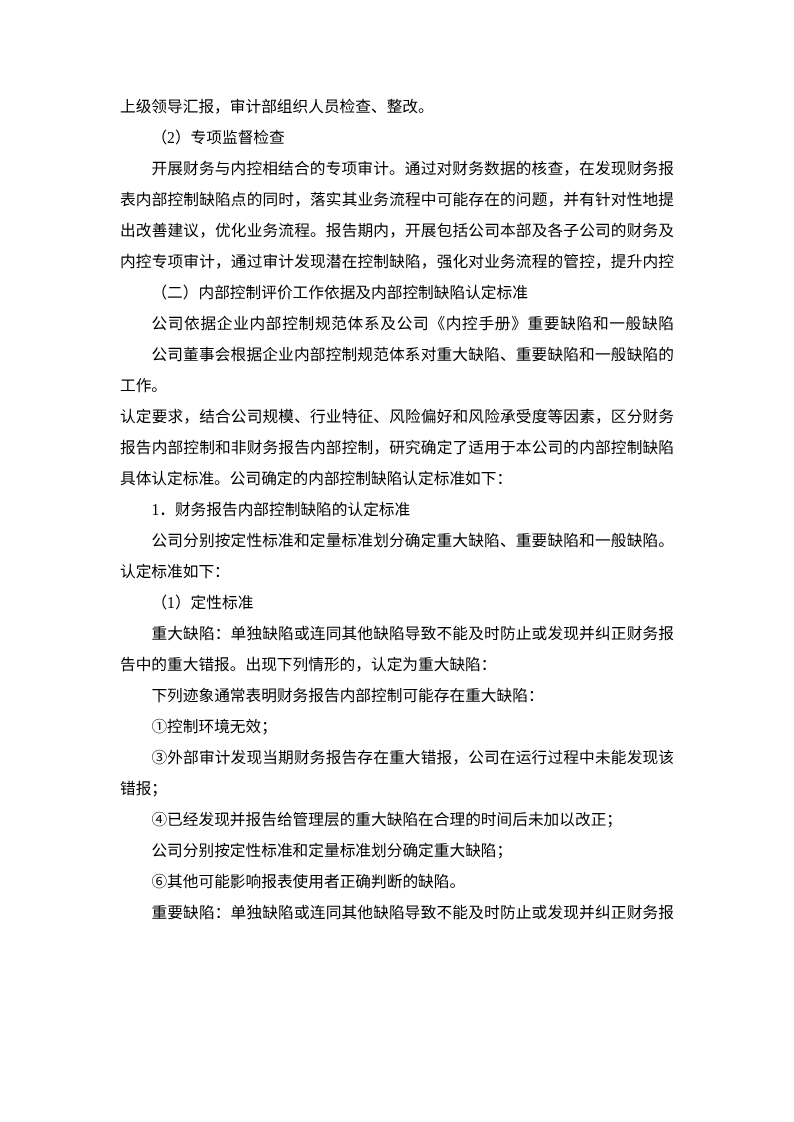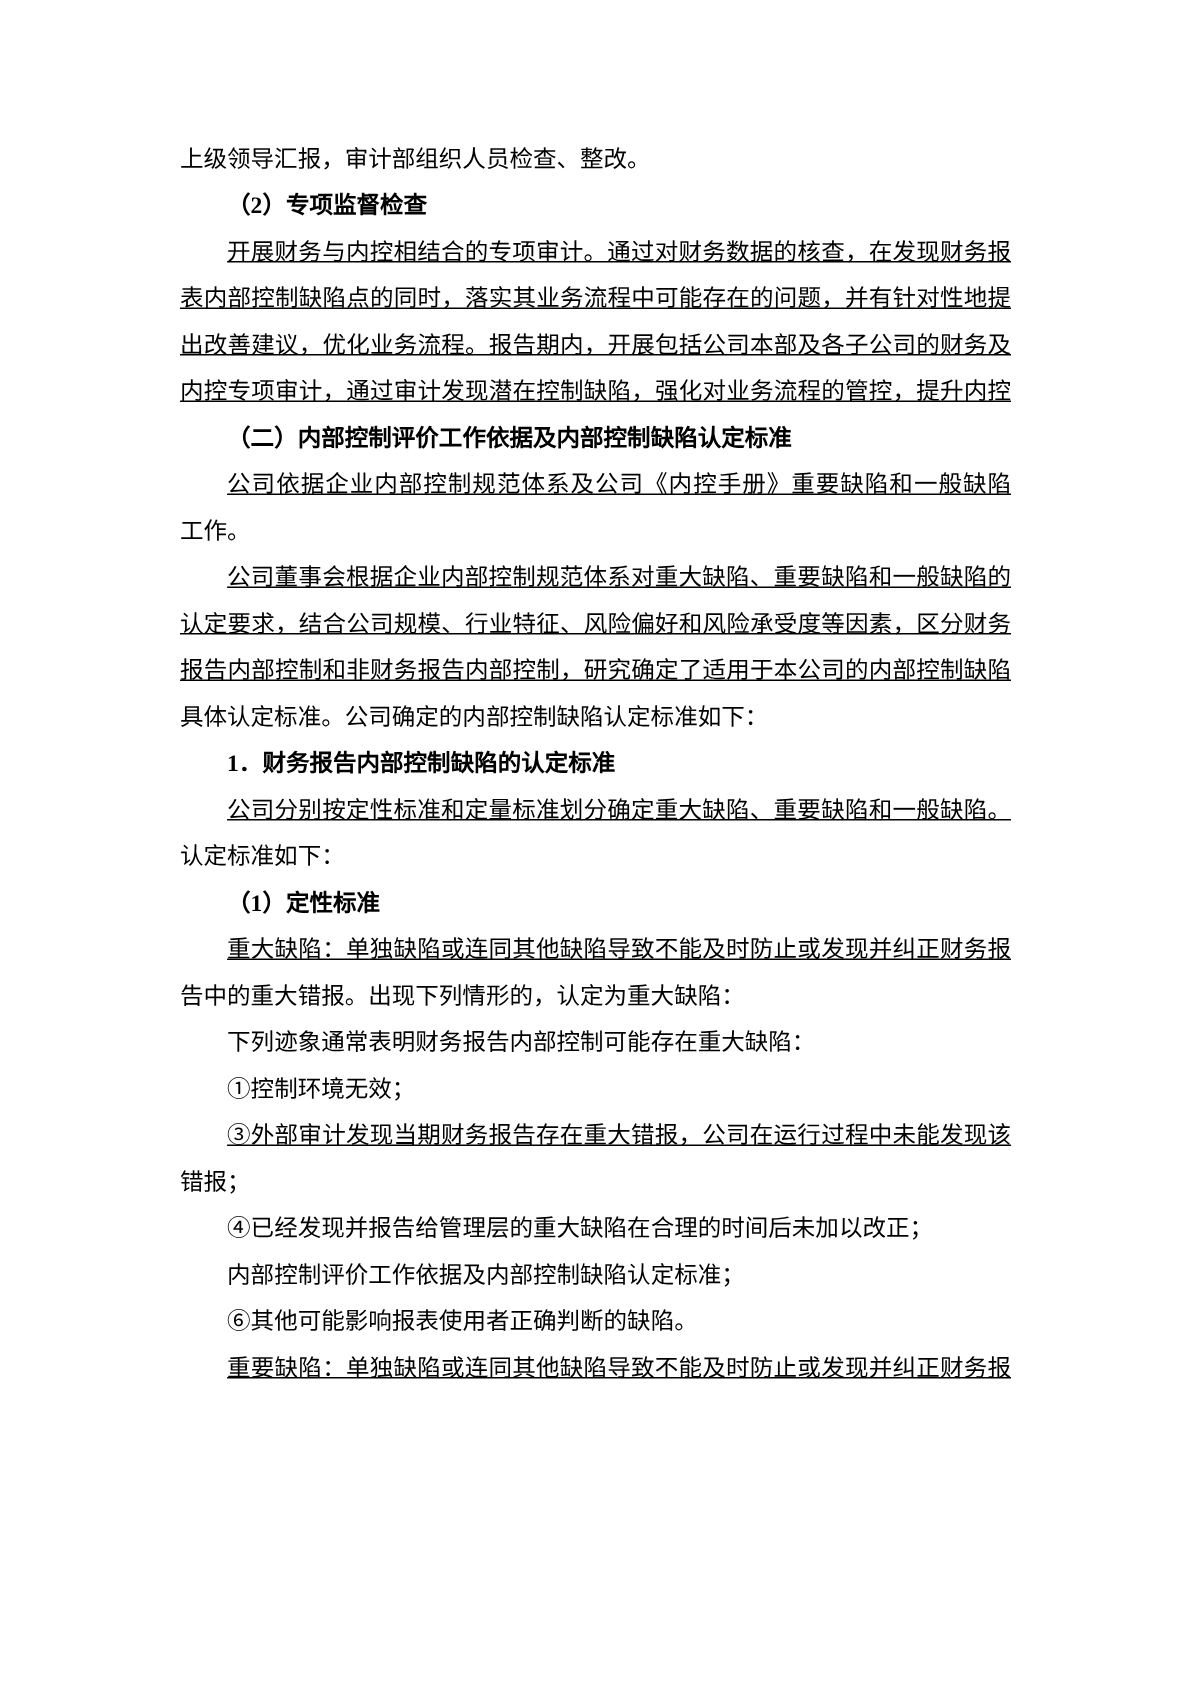--- a/index.html
+++ b/index.html
@@ -29,56 +29,55 @@
     line-height: 31px;
     height: 31px;
     text-align: left;
     color: #000000;
     letter-spacing: 0;
   }
   .indent {
     text-indent: 2em;
   }
   .bold {
-    font-weight: bold;
+    font-weight: normal;
   }
   
   .fill {
     text-align: justify;
     text-align-last: justify;
     text-justify: inter-character;
-    text-decoration: underline;
   }
 </style>
 </head>
 <body>
 
 <div class="page">
   <div class="doc-content">
     <div class="line">上级领导汇报，审计部组织人员检查、整改。</div>
     <div class="line indent bold">（2）专项监督检查</div>
     <div class="line indent fill">开展财务与内控相结合的专项审计。通过对财务数据的核查，在发现财务报</div>
     <div class="line fill">表内部控制缺陷点的同时，落实其业务流程中可能存在的问题，并有针对性地提</div>
     <div class="line fill">出改善建议，优化业务流程。报告期内，开展包括公司本部及各子公司的财务及</div>
     <div class="line fill">内控专项审计，通过审计发现潜在控制缺陷，强化对业务流程的管控，提升内控</div>
     <div class="line indent bold">（二）内部控制评价工作依据及内部控制缺陷认定标准</div>
     <div class="line indent fill">公司依据企业内部控制规范体系及公司《内控手册》重要缺陷和一般缺陷</div>
+    <div class="line indent fill">公司董事会根据企业内部控制规范体系对重大缺陷、重要缺陷和一般缺陷的</div>
     <div class="line">工作。</div>
-    <div class="line indent fill">公司董事会根据企业内部控制规范体系对重大缺陷、重要缺陷和一般缺陷的</div>
     <div class="line fill">认定要求，结合公司规模、行业特征、风险偏好和风险承受度等因素，区分财务</div>
     <div class="line fill">报告内部控制和非财务报告内部控制，研究确定了适用于本公司的内部控制缺陷</div>
     <div class="line">具体认定标准。公司确定的内部控制缺陷认定标准如下：</div>
     <div class="line indent bold">1．财务报告内部控制缺陷的认定标准</div>
     <div class="line indent fill">公司分别按定性标准和定量标准划分确定重大缺陷、重要缺陷和一般缺陷。</div>
     <div class="line">认定标准如下：</div>
     <div class="line indent bold">（1）定性标准</div>
     <div class="line indent fill">重大缺陷：单独缺陷或连同其他缺陷导致不能及时防止或发现并纠正财务报</div>
     <div class="line">告中的重大错报。出现下列情形的，认定为重大缺陷：</div>
     <div class="line indent">下列迹象通常表明财务报告内部控制可能存在重大缺陷：</div>
     <div class="line indent">①控制环境无效；</div>
     <div class="line indent fill">③外部审计发现当期财务报告存在重大错报，公司在运行过程中未能发现该</div>
     <div class="line">错报；</div>
     <div class="line indent">④已经发现并报告给管理层的重大缺陷在合理的时间后未加以改正；</div>
-    <div class="line indent">内部控制评价工作依据及内部控制缺陷认定标准；</div>
+    <div class="line indent">公司分别按定性标准和定量标准划分确定重大缺陷；</div>
     <div class="line indent">⑥其他可能影响报表使用者正确判断的缺陷。</div>
     <div class="line indent fill">重要缺陷：单独缺陷或连同其他缺陷导致不能及时防止或发现并纠正财务报</div>
   </div>
 </div>
 
 </body></html>

